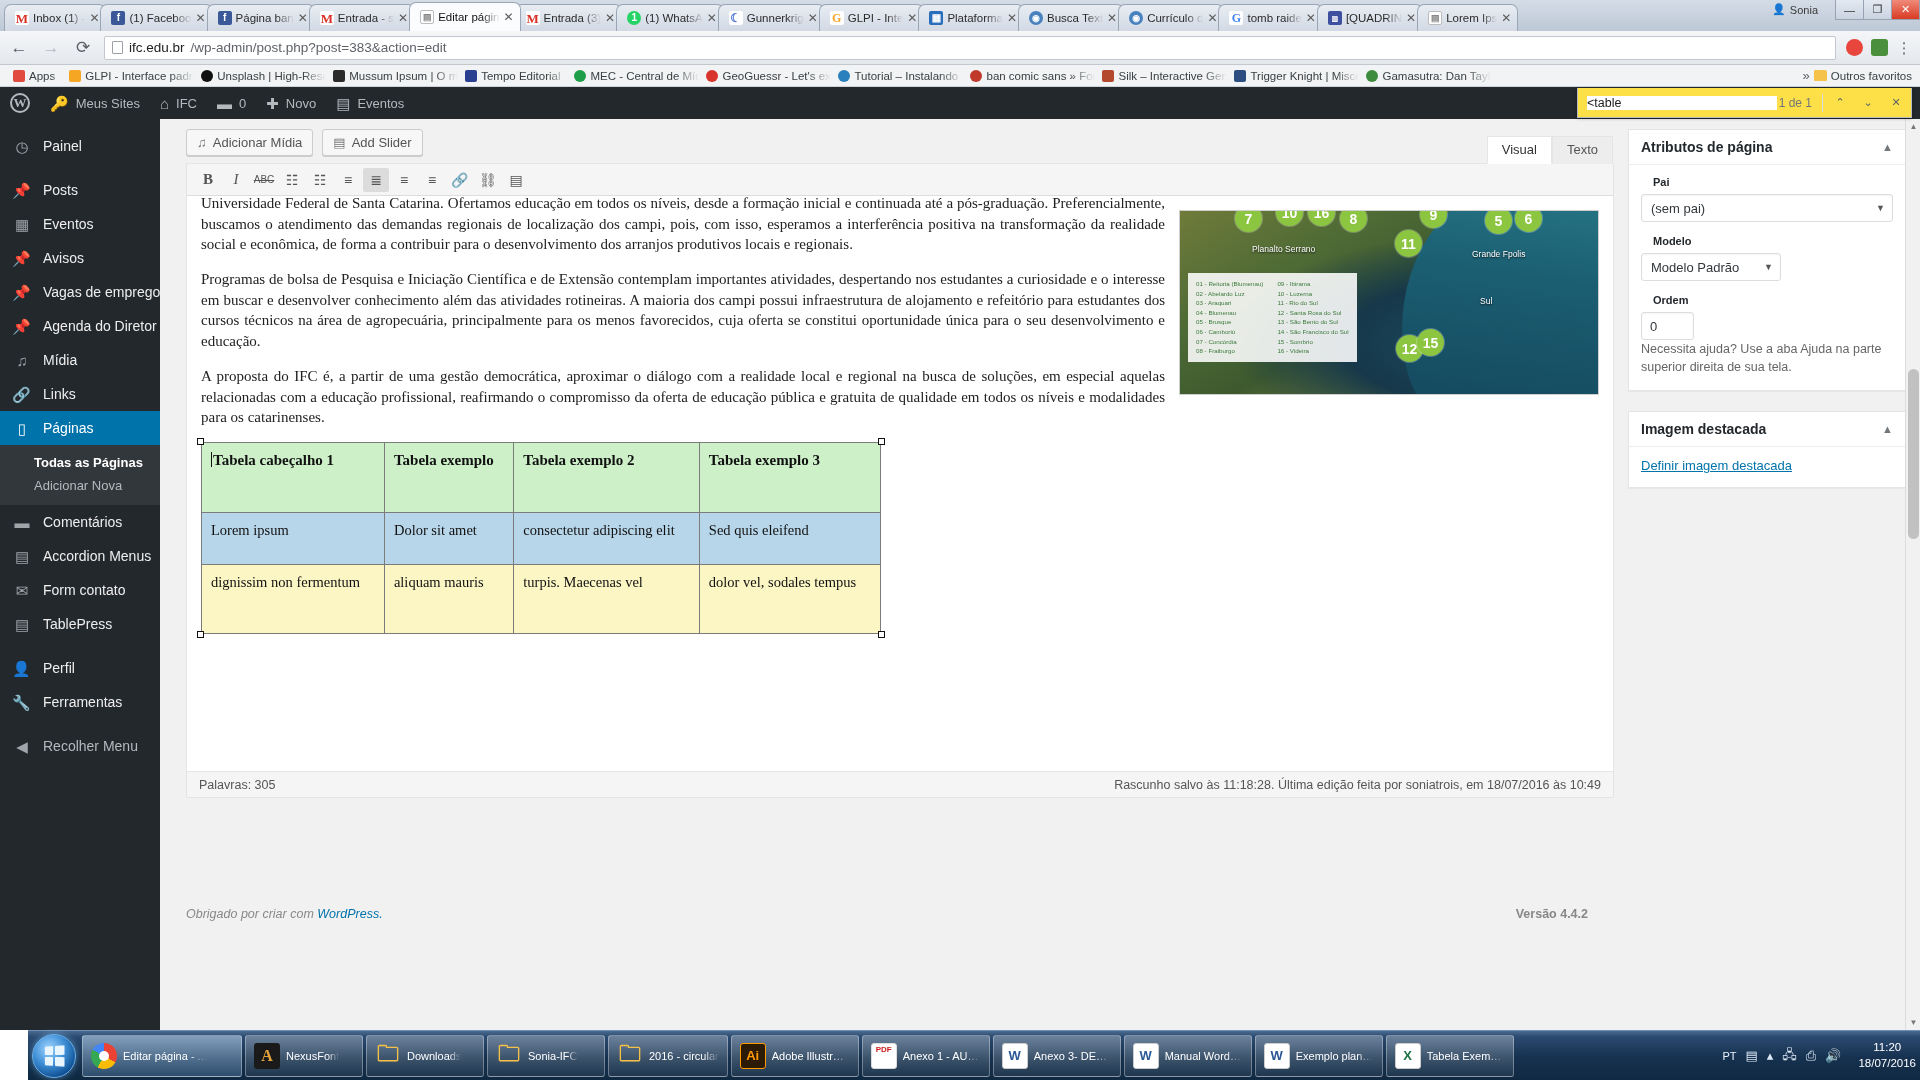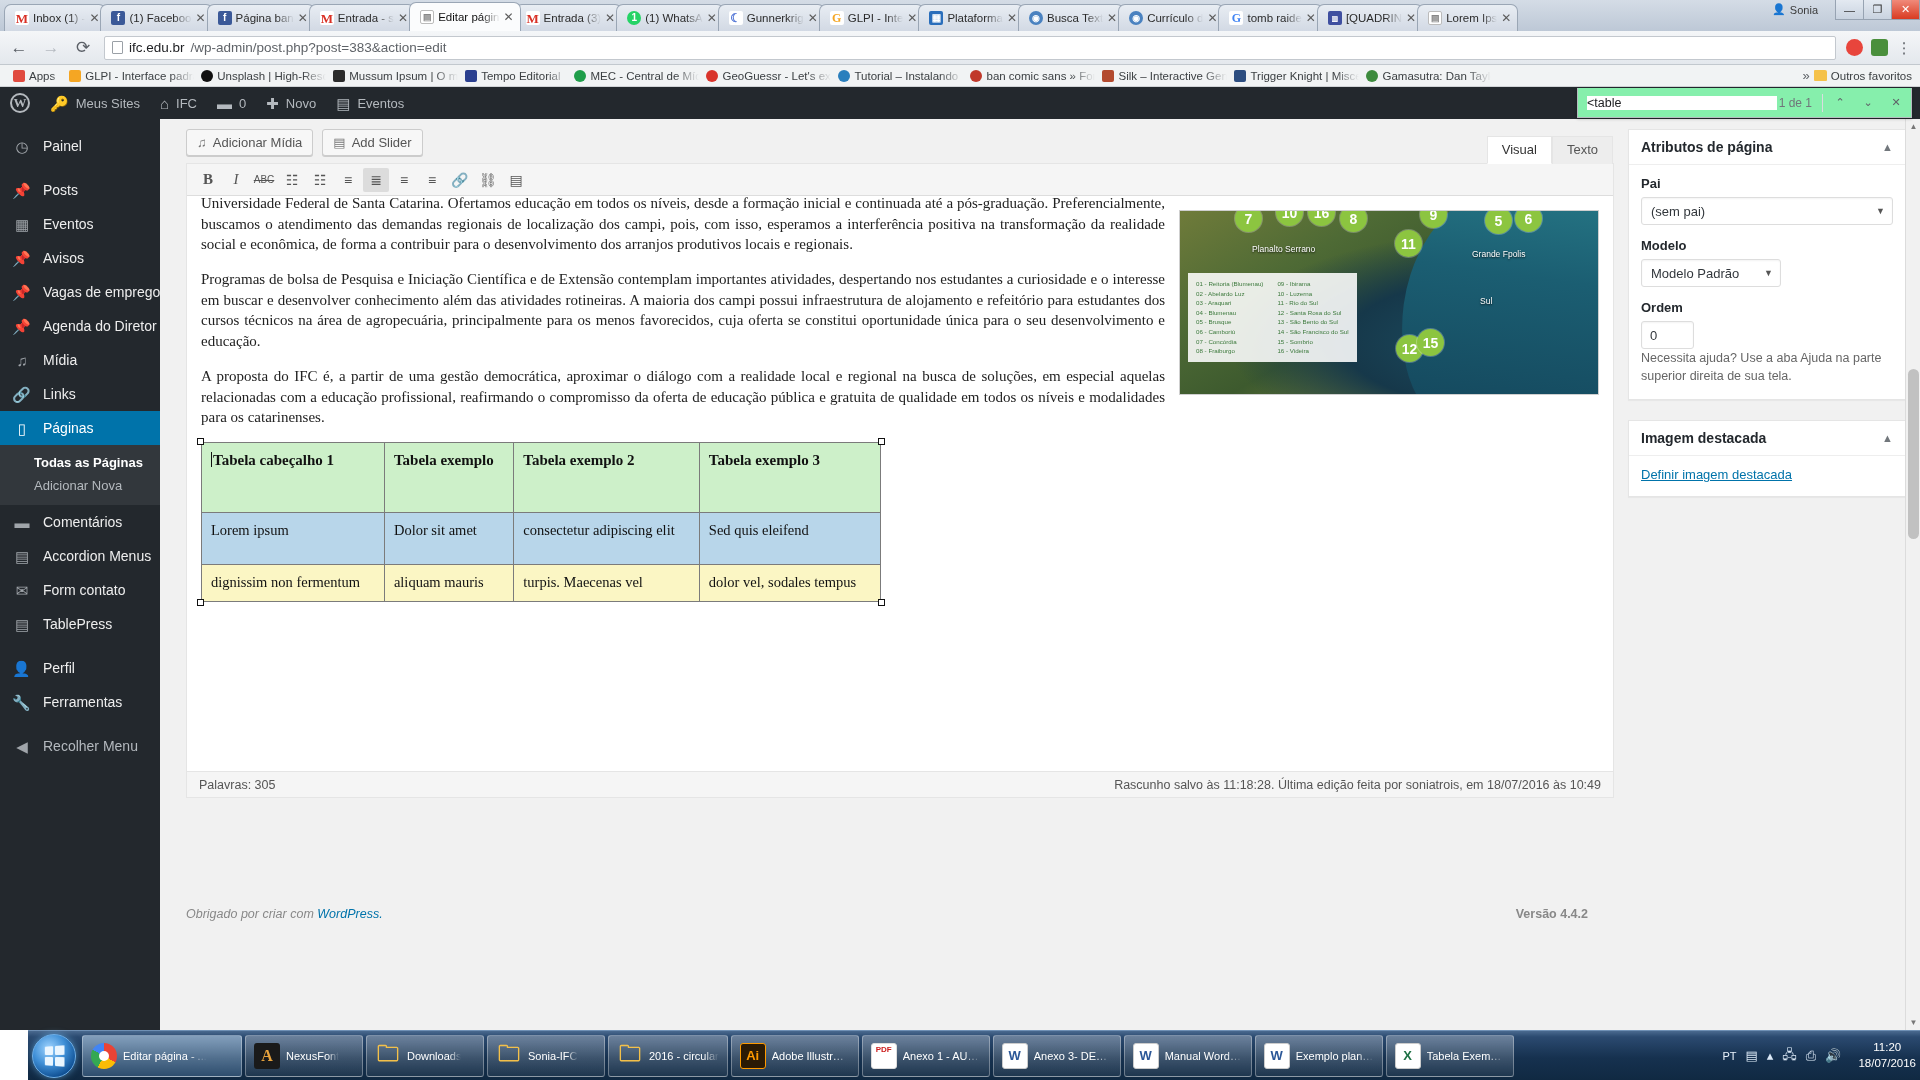--- a/index.html
+++ b/index.html
@@ -118,21 +118,21 @@
   }
   .bmico{ width:12px;height:12px;flex:0 0 12px;border-radius:2px;display:inline-block; }
   .bm-apps{ background: #e04a3f; }
   .bm-overflow{ margin-left:auto;font-size:13px;color:#5f6368;padding-right:4px;-webkit-mask-image:none;mask-image:none;}
   .bm-folder{ display:flex;align-items:center;gap:4px;font-size:11.5px;color:#3c4043;padding-right:2px;flex:0 0 auto;}
   .folder-ico{ width:13px;height:11px;background:#f5c24a;border-radius:1px 2px 1px 1px;display:inline-block;}
 
   
   .findbar{
     position:absolute;right:8px;top:88px;width:335px;height:30px;
-    background:#86efac;border:1px solid #b6bbc0;border-top:none;
+    background:#fde047;border:1px solid #b6bbc0;border-top:none;
     display:flex;align-items:center;padding:0 2px 0 9px;gap:2px;
     box-shadow:0 1px 3px rgba(0,0,0,.22);z-index:60;
   }
   .find-input{ flex:1;font-size:12.5px;color:#202124;border:none;outline:none;font-family:inherit;}
   .find-count{ font-size:12px;color:#70757a;padding-right:6px; }
   .find-sep{ width:1px;height:18px;background:#dadce0;margin:0 2px; }
   .find-btn{ width:26px;height:24px;display:flex;align-items:center;justify-content:center;
     color:#5f6368;font-size:11px; }
 
   
@@ -235,21 +235,21 @@
   }
   .map-legend div{ white-space:nowrap; }
 
   
   .tbl-shell{ position:relative; width:680px; margin:6px 0 0 0; clear:both;}
   .wp-table{ border-collapse:collapse;width:100%;font-family:"Liberation Serif",serif;}
   .wp-table td{ border:1px solid #7b7b7b;padding:7px 9px;font-size:14.5px;vertical-align:top;color:#111;}
   .wp-table tr.r-head td{ background:#cdf0c9;height:70px;font-weight:bold;font-size:15px; }
   .wp-table tr.r-head td:first-child{ font-weight:bold; }
   .wp-table tr.r-mid td{ background:#b8d6ea;height:52px; }
-  .wp-table tr.r-low td{ background:#fbf6c4;height:37px; }
+  .wp-table tr.r-low td{ background:#fbf6c4;height:69px; }
   .handle{ position:absolute;width:7px;height:7px;border:1px solid #111;background:#fff; }
   .caret{ display:inline-block;width:1px;height:15px;background:#111;vertical-align:-2px;margin-right:1px;}
 
   .statusbar{
     height:26px;border-top:1px solid #e5e5e5;background:#f5f5f5;
     display:flex;align-items:center;justify-content:space-between;
     padding:0 12px;font-size:12.5px;color:#555;
   }
 
   .wp-footer{
@@ -263,21 +263,21 @@
   
   .wp-side{ width:278px;flex:0 0 278px;padding-top:0; }
   .postbox{ background:#fff;border:1px solid #e5e5e5;margin-bottom:20px;box-shadow:0 1px 1px rgba(0,0,0,.04);}
   .pb-head{
     display:flex;align-items:center;justify-content:space-between;
     padding:9px 12px;border-bottom:1px solid #eee;
     font-size:14px;font-weight:bold;color:#23282d;
   }
   .pb-toggle{ color:#72777c;font-size:11px; }
   .pb-body{ padding:11px 12px 14px; }
-  .fld-label{ font-size:13px;font-weight:bold;color:#23282d;margin:0 0 6px; }
+  .fld-label{ font-size:11px;font-weight:bold;color:#23282d;margin:0 12px 6px; }
   .fld-label.sp{ margin-top:13px; }
   .sel{
     height:28px;border:1px solid #ddd;background:#fff;border-radius:3px;
     display:flex;align-items:center;justify-content:space-between;
     padding:0 7px 0 9px;font-size:13px;color:#32373c;box-shadow:0 1px 2px rgba(0,0,0,.05) inset;
   }
   .sel.full{ width:100%; }
   .sel.auto{ width:140px; }
   .sel .arr{ font-size:9px;color:#555; }
   .numbox{

